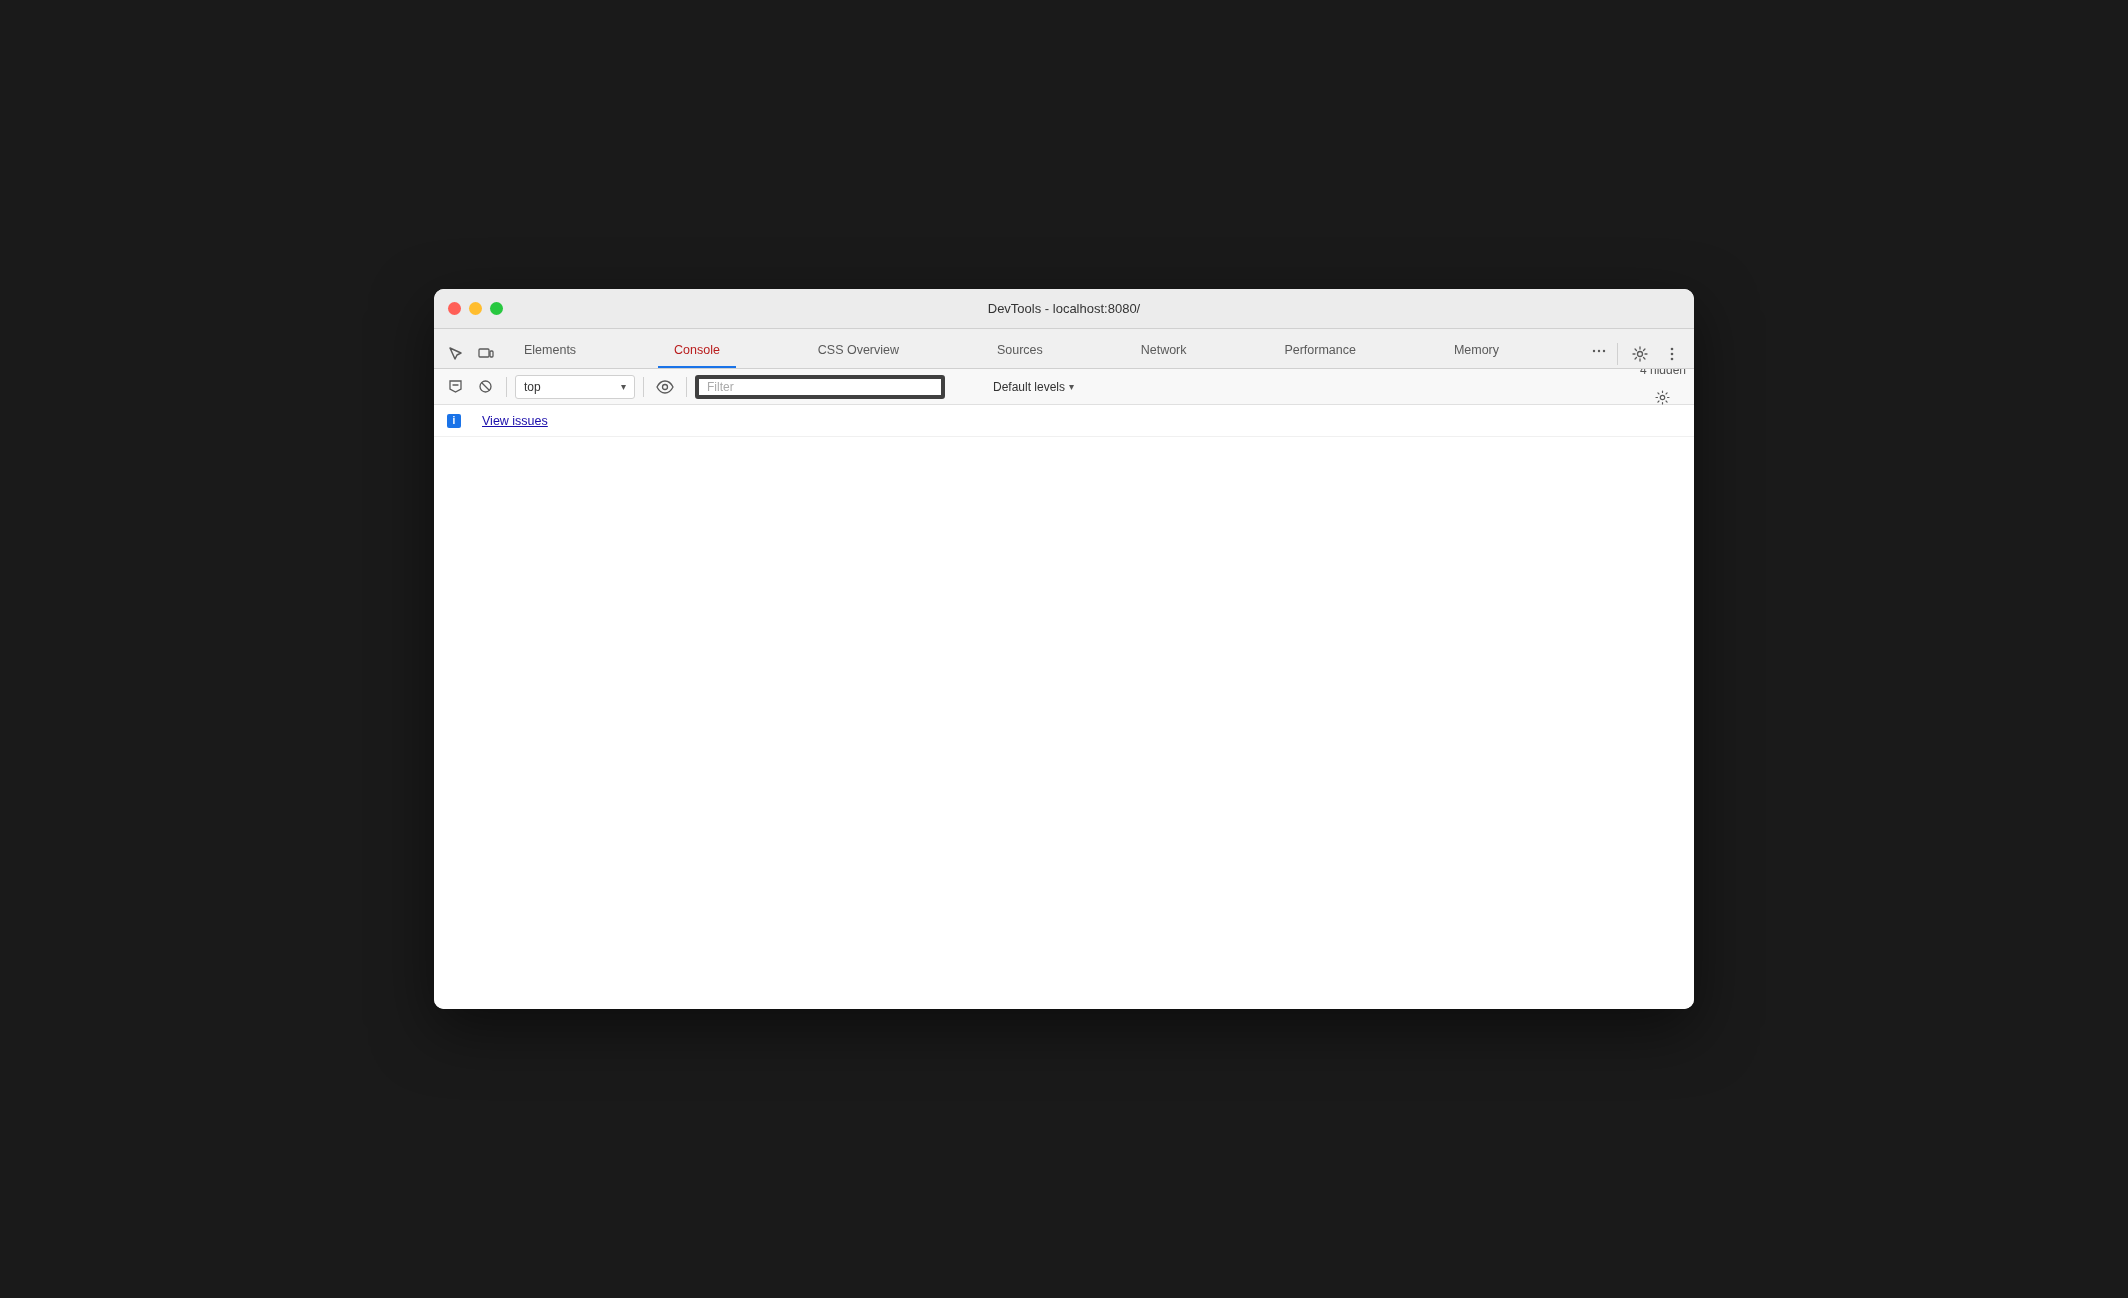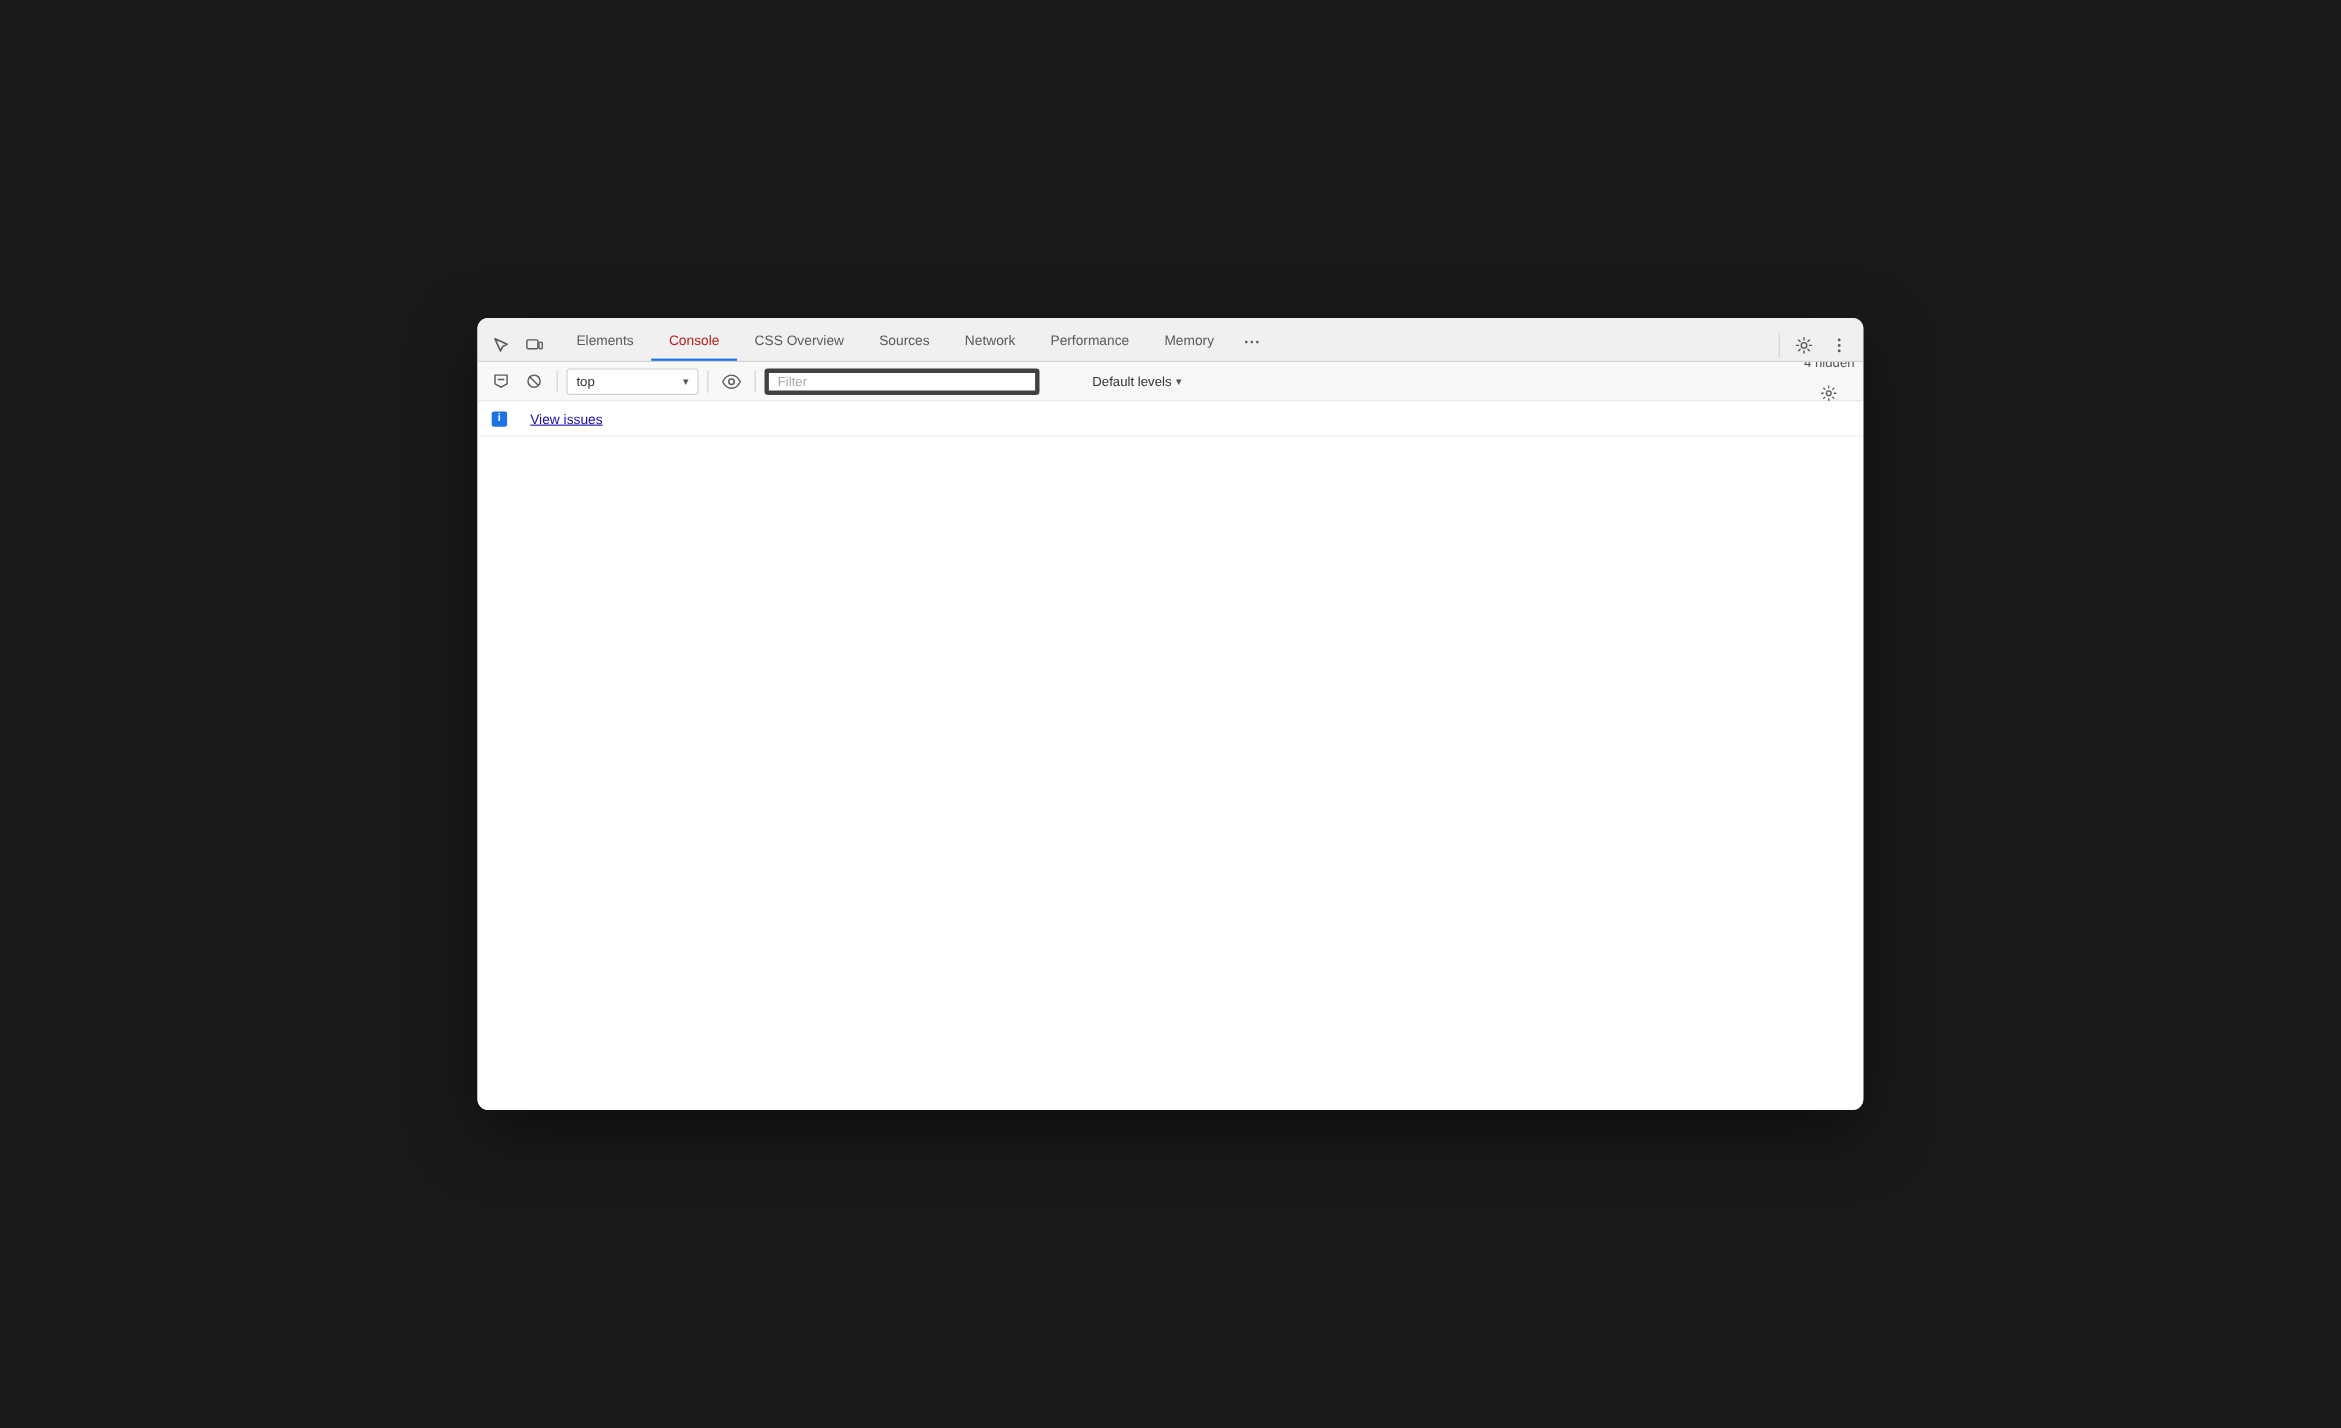--- a/index.html
+++ b/index.html
@@ -77,20 +77,21 @@
       justify-content: center;
       cursor: pointer;
       border-radius: 3px;
       color: #5a5a5a;
       font-size: 14px;
     }
     .tabs {
       display: flex;
       align-items: flex-end;
       flex: 1;
+      justify-content: space-between;
     }
     .tab {
       height: 34px;
       padding: 0 16px;
       display: flex;
       align-items: center;
       font-size: 12.5px;
       color: #5a5a5a;
       cursor: pointer;
       border-bottom: 2px solid transparent;
@@ -286,20 +287,28 @@
       margin-left: 12px;
     }
     
     svg { display: block; }
   </style>
 </head>
 <body>
 
 <div class="devtools-window">
 
+  <div class="title-bar">
+    <div class="traffic-lights">
+      <div class="traffic-light close"></div>
+      <div class="traffic-light minimize"></div>
+      <div class="traffic-light maximize"></div>
+    </div>
+    <span class="title-text">DevTools - localhost:8080/</span>
+  </div>
 
   <div class="tab-bar">
     <div class="tab-bar-left">
       <div class="tab-icon-btn">
         <svg width="16" height="16" viewBox="0 0 16 16" fill="none">
           <path d="M2 2L7 13L9 9L13 7L2 2Z" stroke="#5a5a5a" stroke-width="1.5" fill="none" stroke-linejoin="round"></path>
         </svg>
       </div>
       <div class="tab-icon-btn">
         <svg width="16" height="16" viewBox="0 0 16 16" fill="none">

